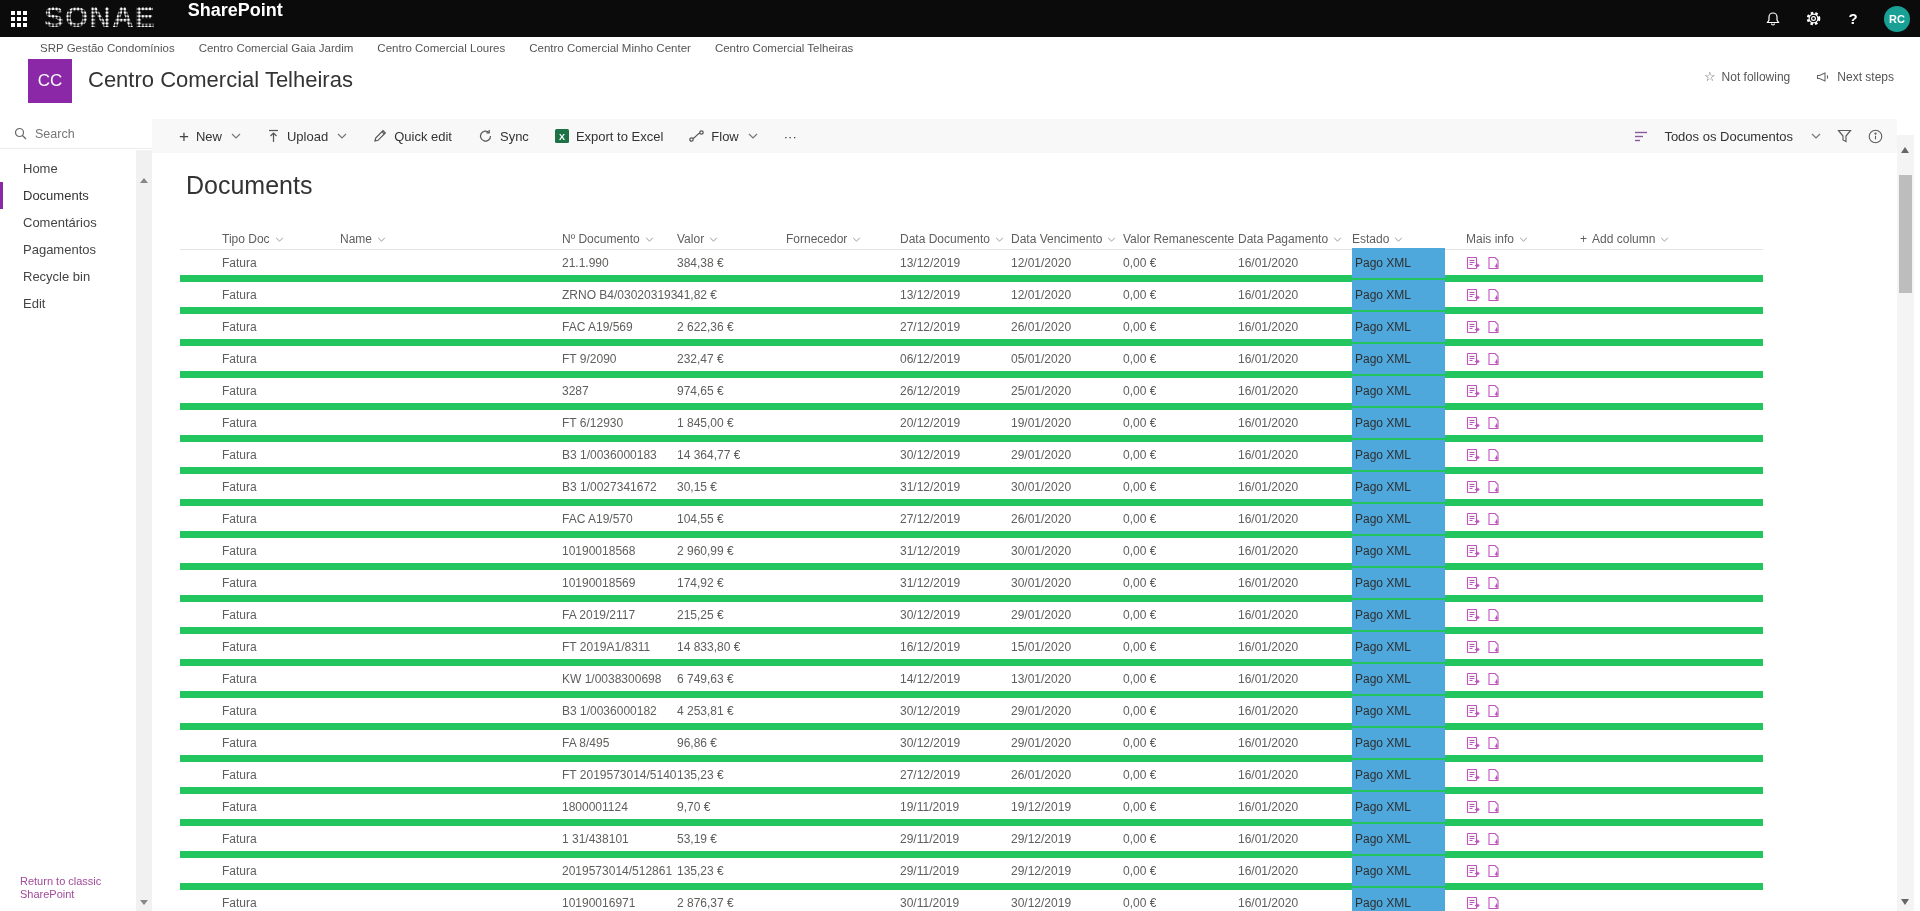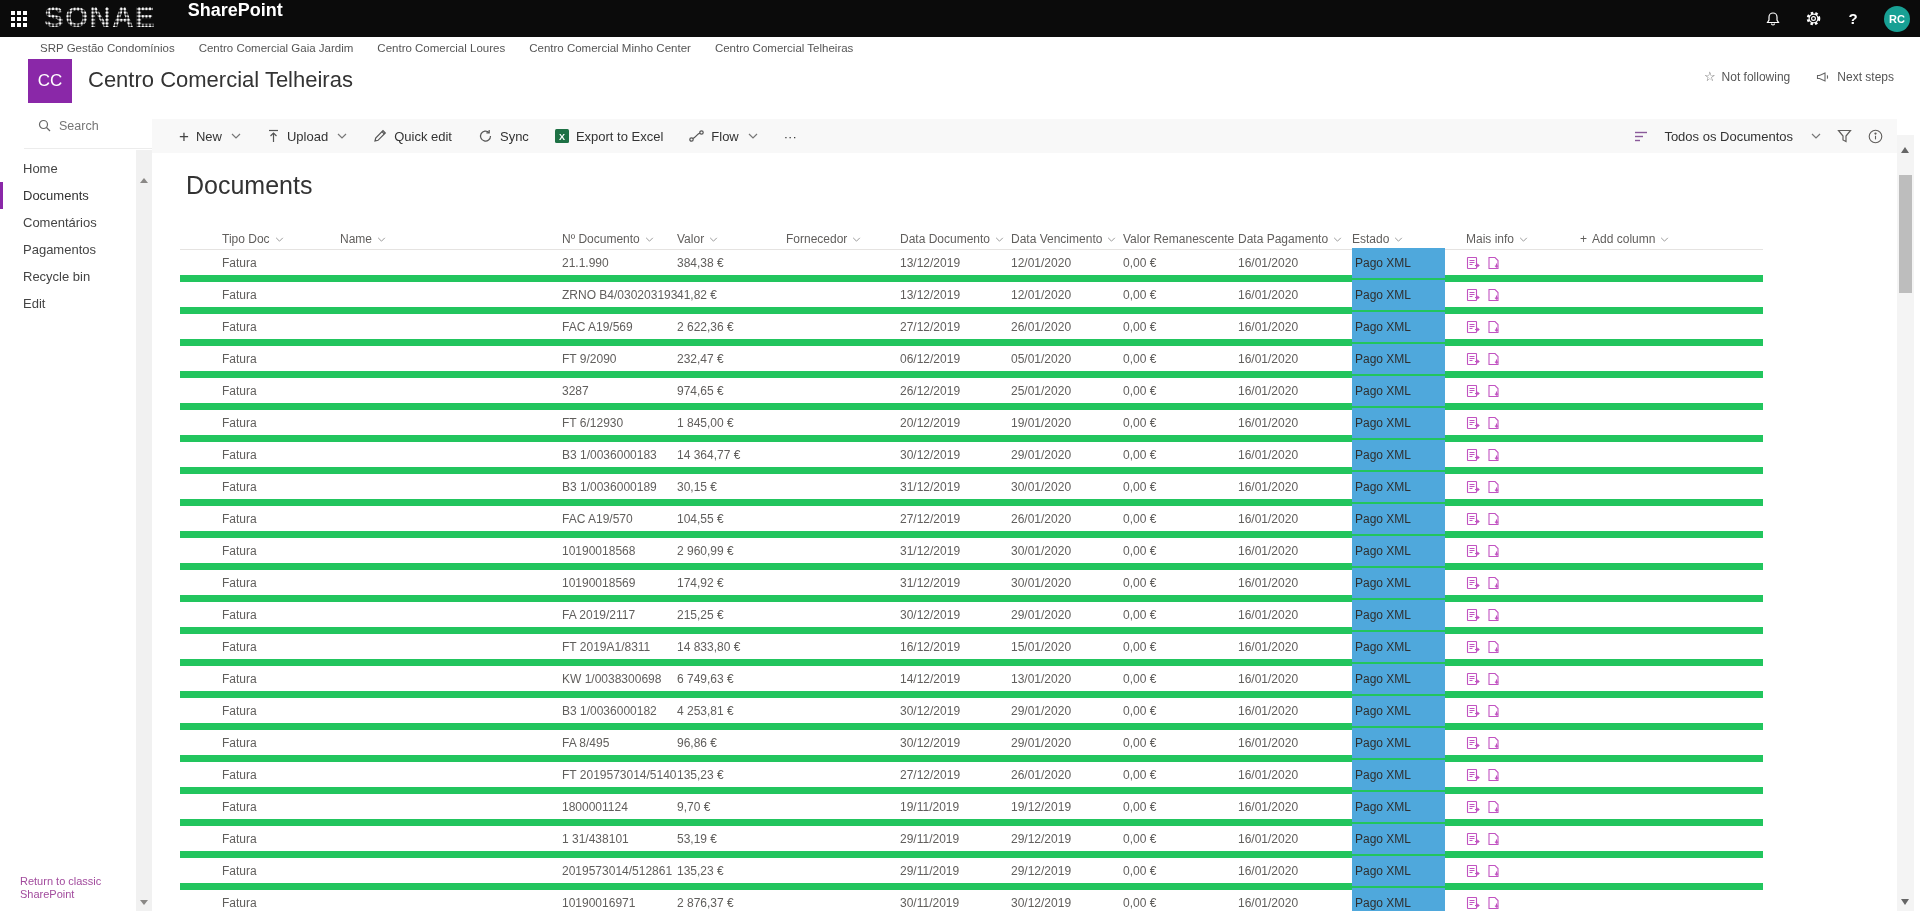--- a/index.html
+++ b/index.html
@@ -34,22 +34,22 @@
   .site-logo { position:absolute; left:28px; top:0; width:44px; height:44px; background:#8a28a8; color:#fff;
     display:flex; align-items:center; justify-content:center; font-size:17px; }
   .site-title { position:absolute; left:88px; top:8px; font-size:22px; font-weight:400; color:#333; }
   .header-right { position:absolute; right:26px; top:10px; display:flex; align-items:center; gap:26px;
     font-size:12px; color:#555; }
   .hr-item { display:flex; align-items:center; gap:6px; cursor:pointer; }
   .star { font-size:13px; color:#666; }
 
   
   .sidebar { position:absolute; left:0; top:119px; width:152px; bottom:0; background:#fff; }
-  .side-search { height:30px; display:flex; align-items:flex-start; gap:8px; padding-left:14px;
-    border-bottom:1px solid #ececec;margin-left:24px; }
+  .side-search { height:30px; display:flex; align-items:center; gap:8px; padding-left:14px;
+    border-bottom:1px solid #ececec; }
   .side-search input { border:none; outline:none; font-size:12.5px; width:86px; color:#333;
     font-family:"Liberation Sans",sans-serif; background:transparent; }
   .side-nav { margin-top:6px; }
   .side-item { height:27px; display:flex; align-items:center; padding-left:20px; font-size:13px; color:#444;
     cursor:pointer; border-left:3px solid transparent; }
   .side-item.selected { border-left:3px solid #8a28a8; color:#333; }
   .side-scroll { position:absolute; right:0; top:31px; width:16px; bottom:0; background:#f1f1f1; }
   .tri-up { position:absolute; top:28px; left:4px; width:0; height:0; border-left:4px solid transparent;
     border-right:4px solid transparent; border-bottom:5px solid #8a8886; }
   .tri-down { position:absolute; bottom:6px; left:4px; width:0; height:0; border-left:4px solid transparent;
@@ -523,21 +523,21 @@
               <path d="M9.5 7.5v3.5M8 9.6l1.5 1.6L11 9.6"></path>
             </svg>
           </div>
           <div></div>
         </div>
 
         <div class="grid-row row">
           <div></div>
           <div class="cell">Fatura</div>
           <div class="cell"></div>
-          <div class="cell">B3 1/0036000189</div>
+          <div class="cell">B3 1/0027341672</div>
           <div class="cell">30,15 €</div>
           <div class="cell"></div>
           <div class="cell">31/12/2019</div>
           <div class="cell">30/01/2020</div>
           <div class="cell">0,00 €</div>
           <div class="cell">16/01/2020</div>
           <div class="cell">
             <div class="estado-badge">Pago XML</div>
           </div>
           <div class="maisinfo">

